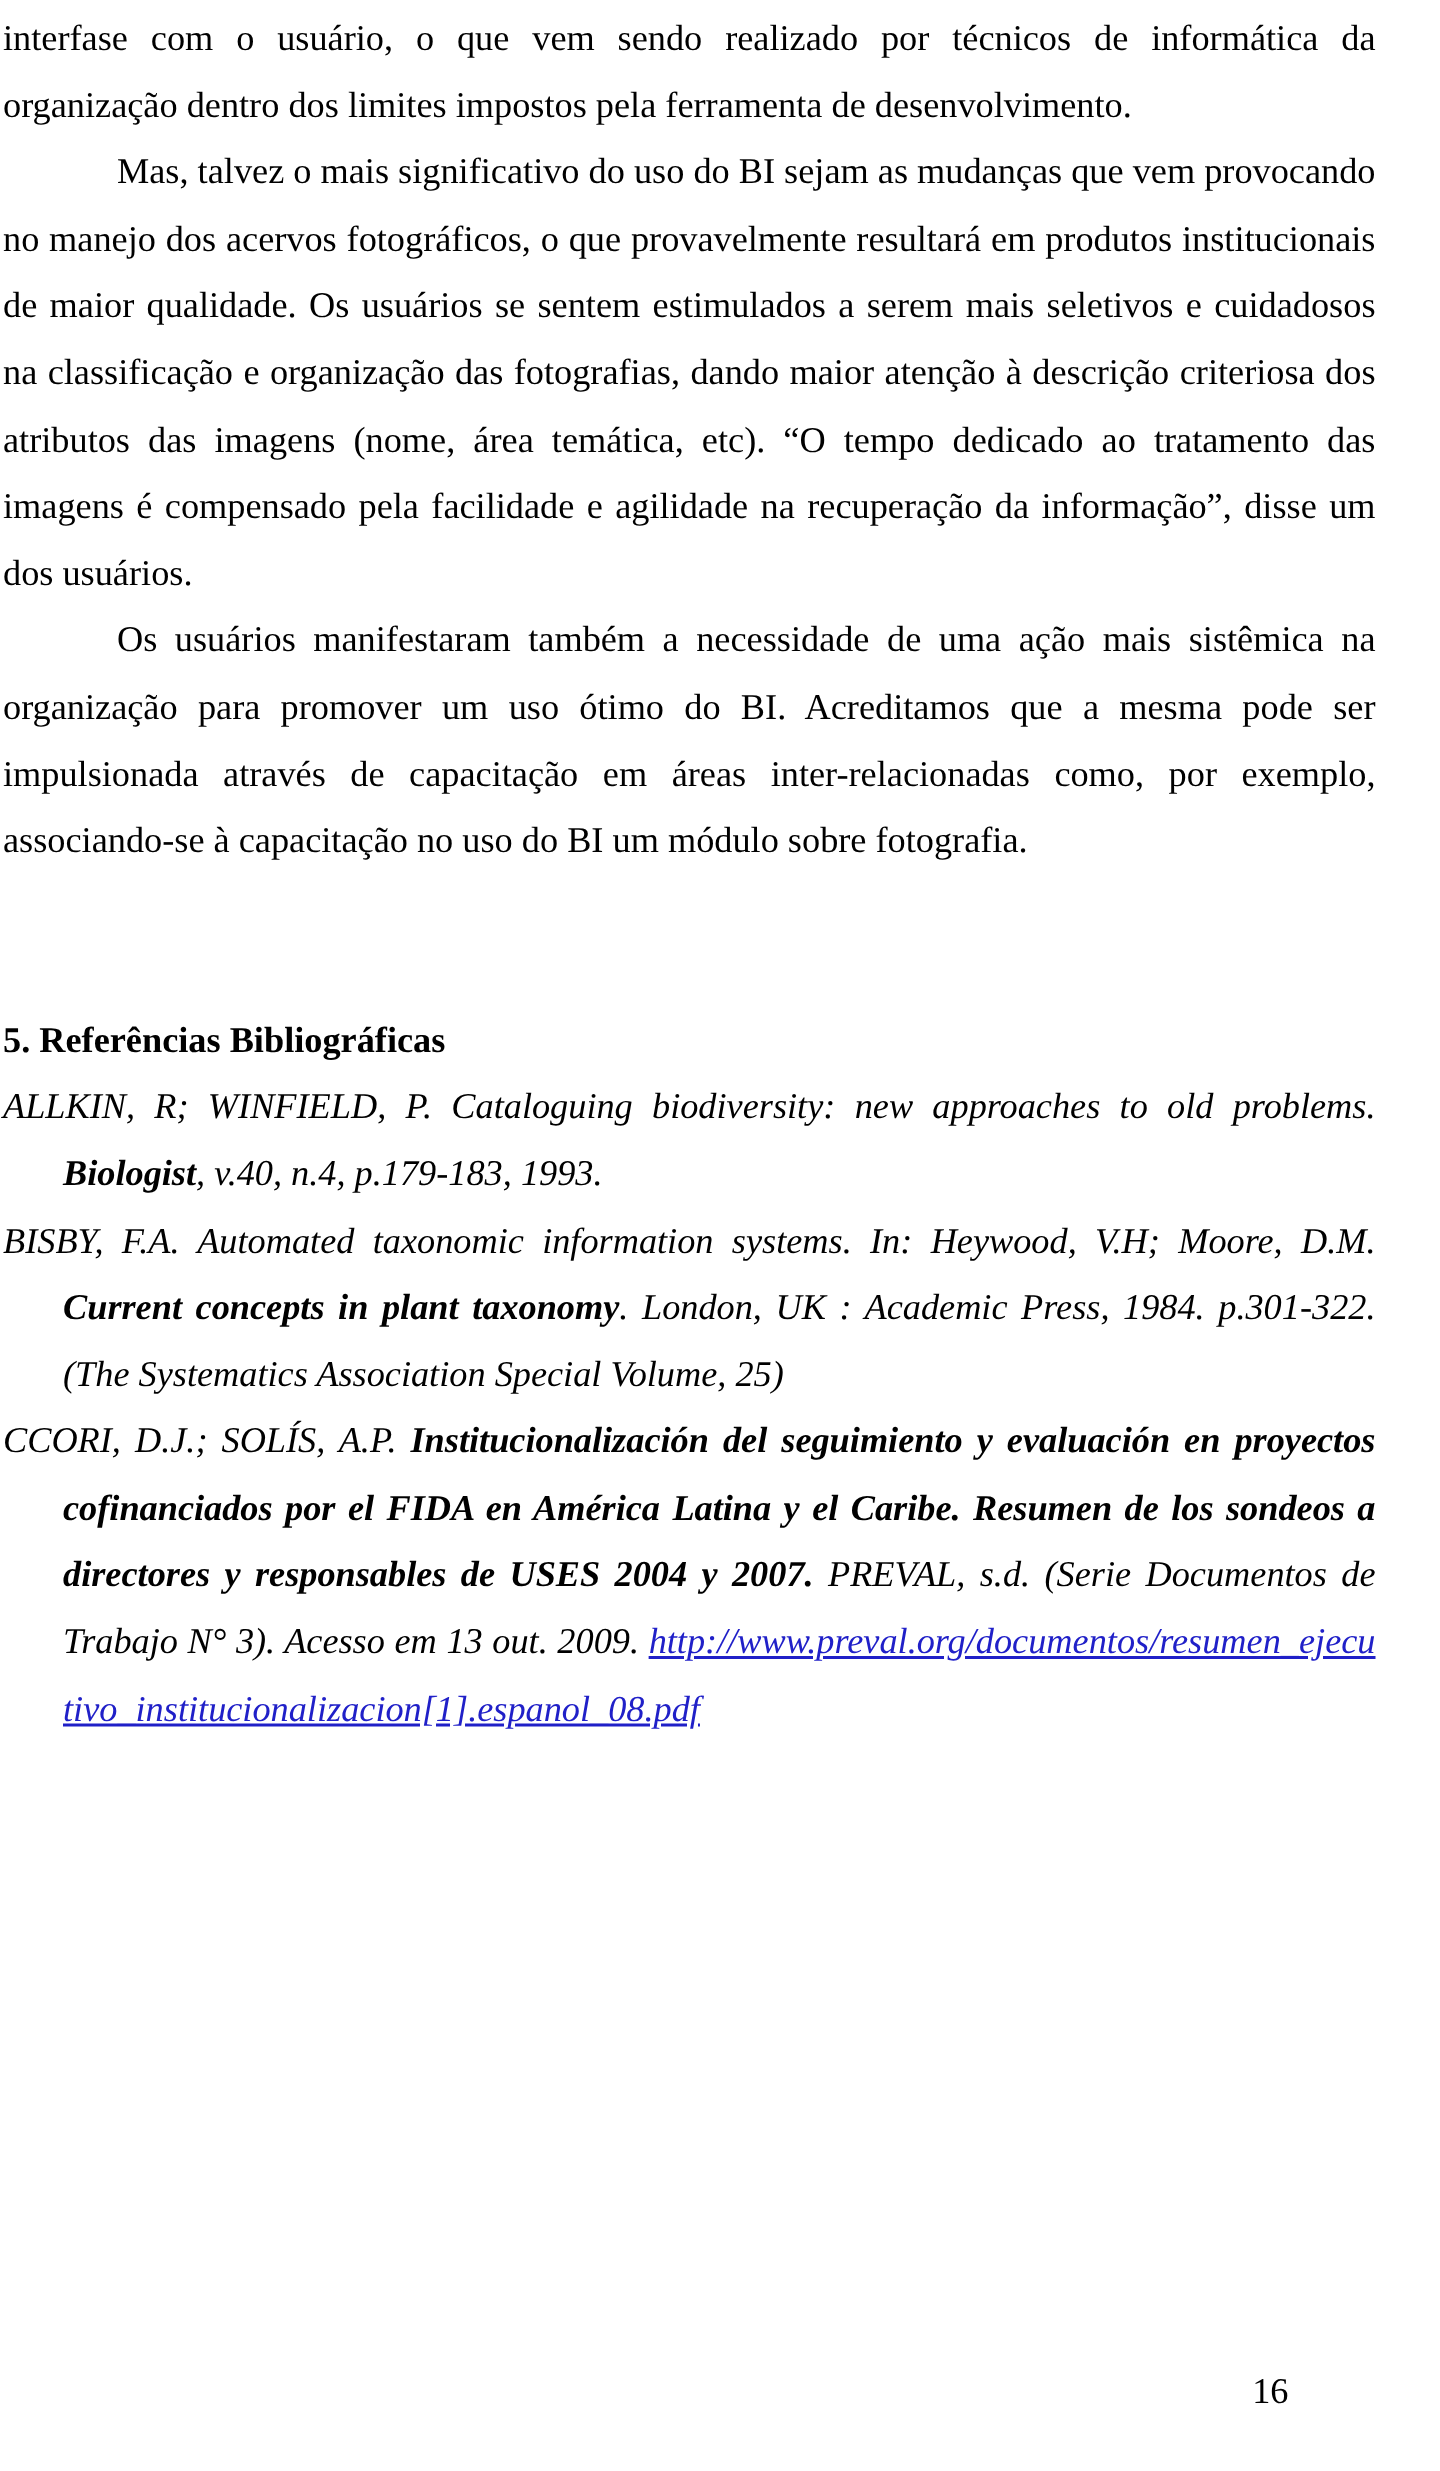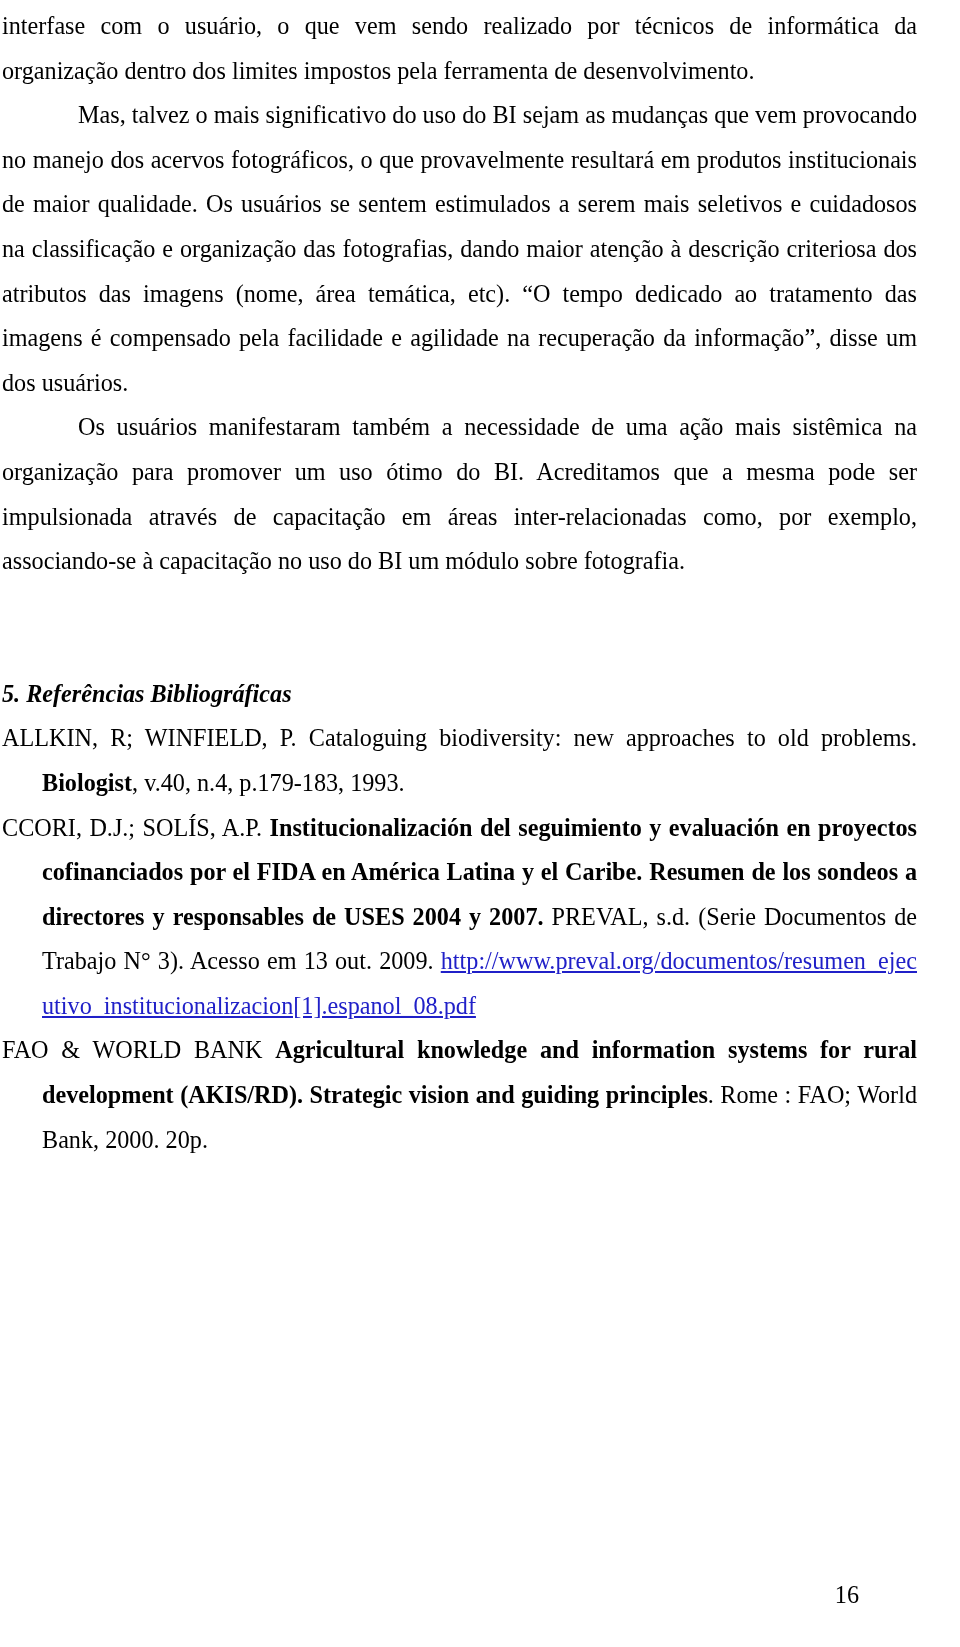--- a/index.html
+++ b/index.html
@@ -44,33 +44,33 @@
     text-indent: 76px;
   }
 
   
   .sec-heading {
     font-size: 24.2px;
     line-height: 44.6px;
     font-weight: bold;
     text-align: left;
     margin: 0;
-    font-style: italic;
   }
 
   
   .ref {
     font-size: 24.2px;
     line-height: 44.6px;
     text-align: justify;
     text-justify: inter-word;
     margin: 0;
     padding-left: 40px;
     text-indent: -40px;
     hyphens: none;
+    font-style: italic;
   }
   .ref b {
     font-weight: bold;
   }
   .ref .lnk {
     color: #2020C8;
     text-decoration: underline;
     word-break: break-all;
   }
 
@@ -108,26 +108,26 @@
 
     <h2 class="sec-heading">5. Referências Bibliográficas</h2>
 
     <div class="gap-after-heading"></div>
 
     <p class="ref">
       <span>ALLKIN, R; WINFIELD, P.   Cataloguing biodiversity: new approaches to old problems. </span><b>Biologist</b><span>, v.40, n.4, p.179-183, 1993.</span>
     </p>
 
 
+    <p class="ref">
+      <span>BISBY, F.A.   Automated taxonomic information systems. In: Heywood, V.H; Moore, D.M.  </span><b>Current concepts in plant taxonomy</b><span>. London, UK : Academic Press, 1984. p.301-322. (The Systematics Association Special Volume, 25)</span>
+    </p>
 
     <p class="ref">
       <span>CCORI, D.J.; SOLÍS, A.P.   </span><b>Institucionalización del seguimiento y evaluación en proyectos cofinanciados por el FIDA en América Latina y el Caribe. Resumen de los sondeos a directores y responsables de USES 2004 y 2007.</b><span> PREVAL, s.d. (Serie Documentos de Trabajo N° 3). Acesso em 13 out. 2009. </span><a class="lnk" href="#">http://www.preval.org/documentos/resumen_ejecutivo_institucionalizacion[1].espanol_08.pdf</a>
     </p>
 
-    <p class="ref">
-      <span>FAO &amp; WORLD BANK  </span><b>Agricultural knowledge and information systems for rural development (AKIS/RD). Strategic vision and guiding principles</b><span>. Rome : FAO; World Bank, 2000. 20p.</span>
-    </p>
 
   </div>
 
   <div class="page-number">16</div>
 
 </div>
 
 </body></html>

